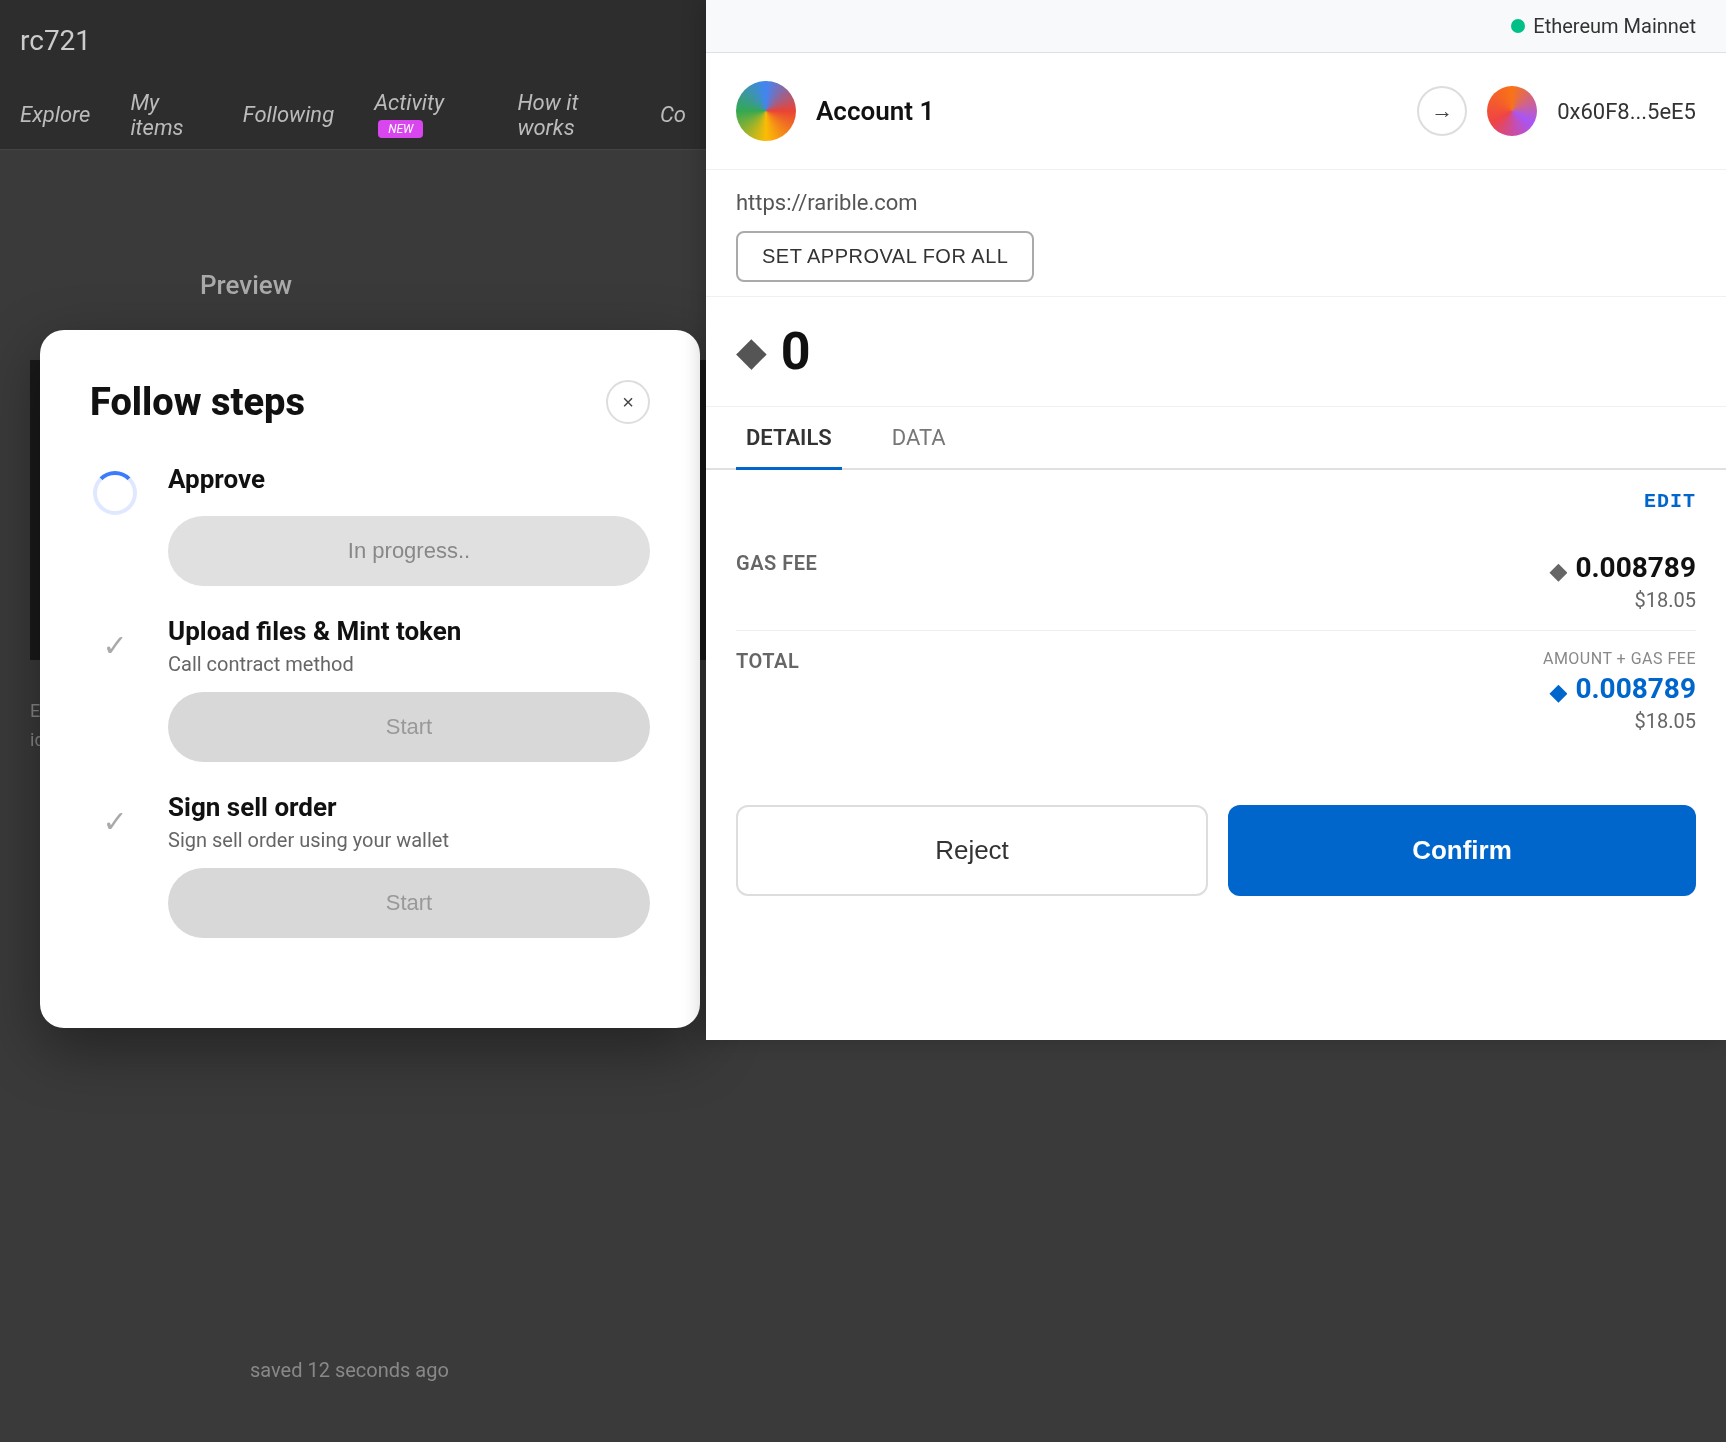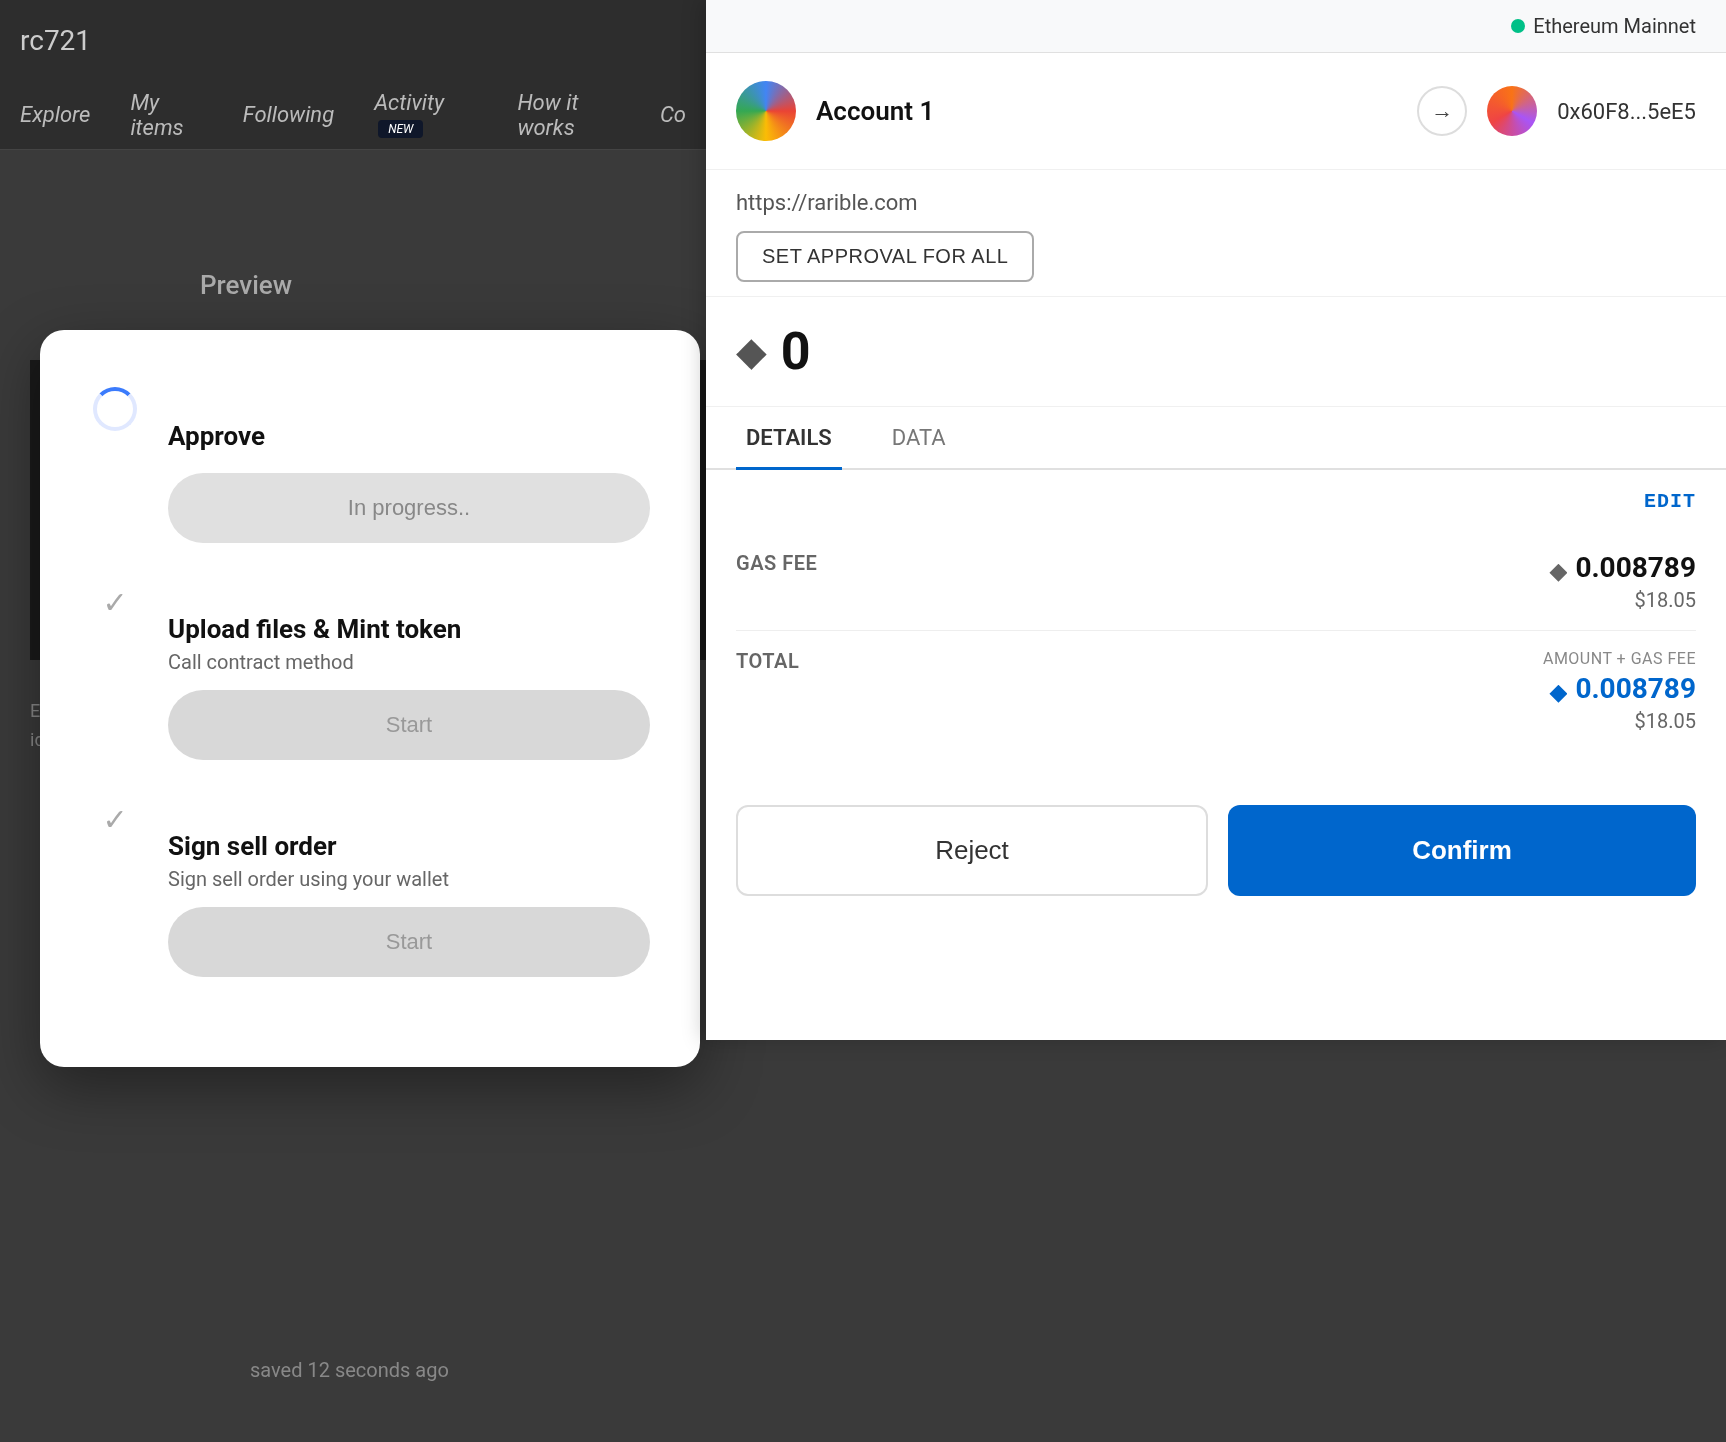--- a/index.html
+++ b/index.html
@@ -63,21 +63,21 @@
       font-style: italic;
     }
     .bg-nav-item {
       color: #bbb;
       font-size: 22px;
     }
     .bg-nav-item.new {
       position: relative;
     }
     .new-badge {
-      background: #0f172a;
+      background: #d946ef;
       color: white;
       font-size: 12px;
       padding: 2px 10px;
       border-radius: 4px;
       margin-left: 4px;
       vertical-align: middle;
       text-align: right;
     }
 
     
@@ -175,21 +175,20 @@
       width: 50px;
       height: 50px;
       flex-shrink: 0;
       display: flex;
       align-items: center;
       justify-content: center;
       margin-top: 4px;
     }
     .step-content {
       flex: 1;
-      margin-top: 41px;
     }
     .step-title {
       font-size: 26px;
       font-weight: 700;
       color: #111;
       margin-bottom: 6px;
     }
     .step-desc {
       font-size: 20px;
       color: #666;
@@ -500,20 +499,24 @@
 
   <div class="bg-info">
     <div style="margin-bottom:8px; color:#888; font-size:18px;">Edition <span>1 of 1</span></div>
     <div style="color:#888; font-size:18px;">ids yet</div>
   </div>
 
   <div class="bg-saved">saved 12 seconds ago</div>
 </div>
 
 <div class="follow-steps-modal">
+  <div class="modal-header">
+    <span class="modal-title">Follow steps</span>
+    <button class="modal-close">×</button>
+  </div>
 
   <div class="step-item">
     <div class="step-icon">
       <div class="spinner"></div>
     </div>
     <div class="step-content">
       <div class="step-title">Approve</div>
       <button class="btn-progress">In progress..</button>
     </div>
   </div>

